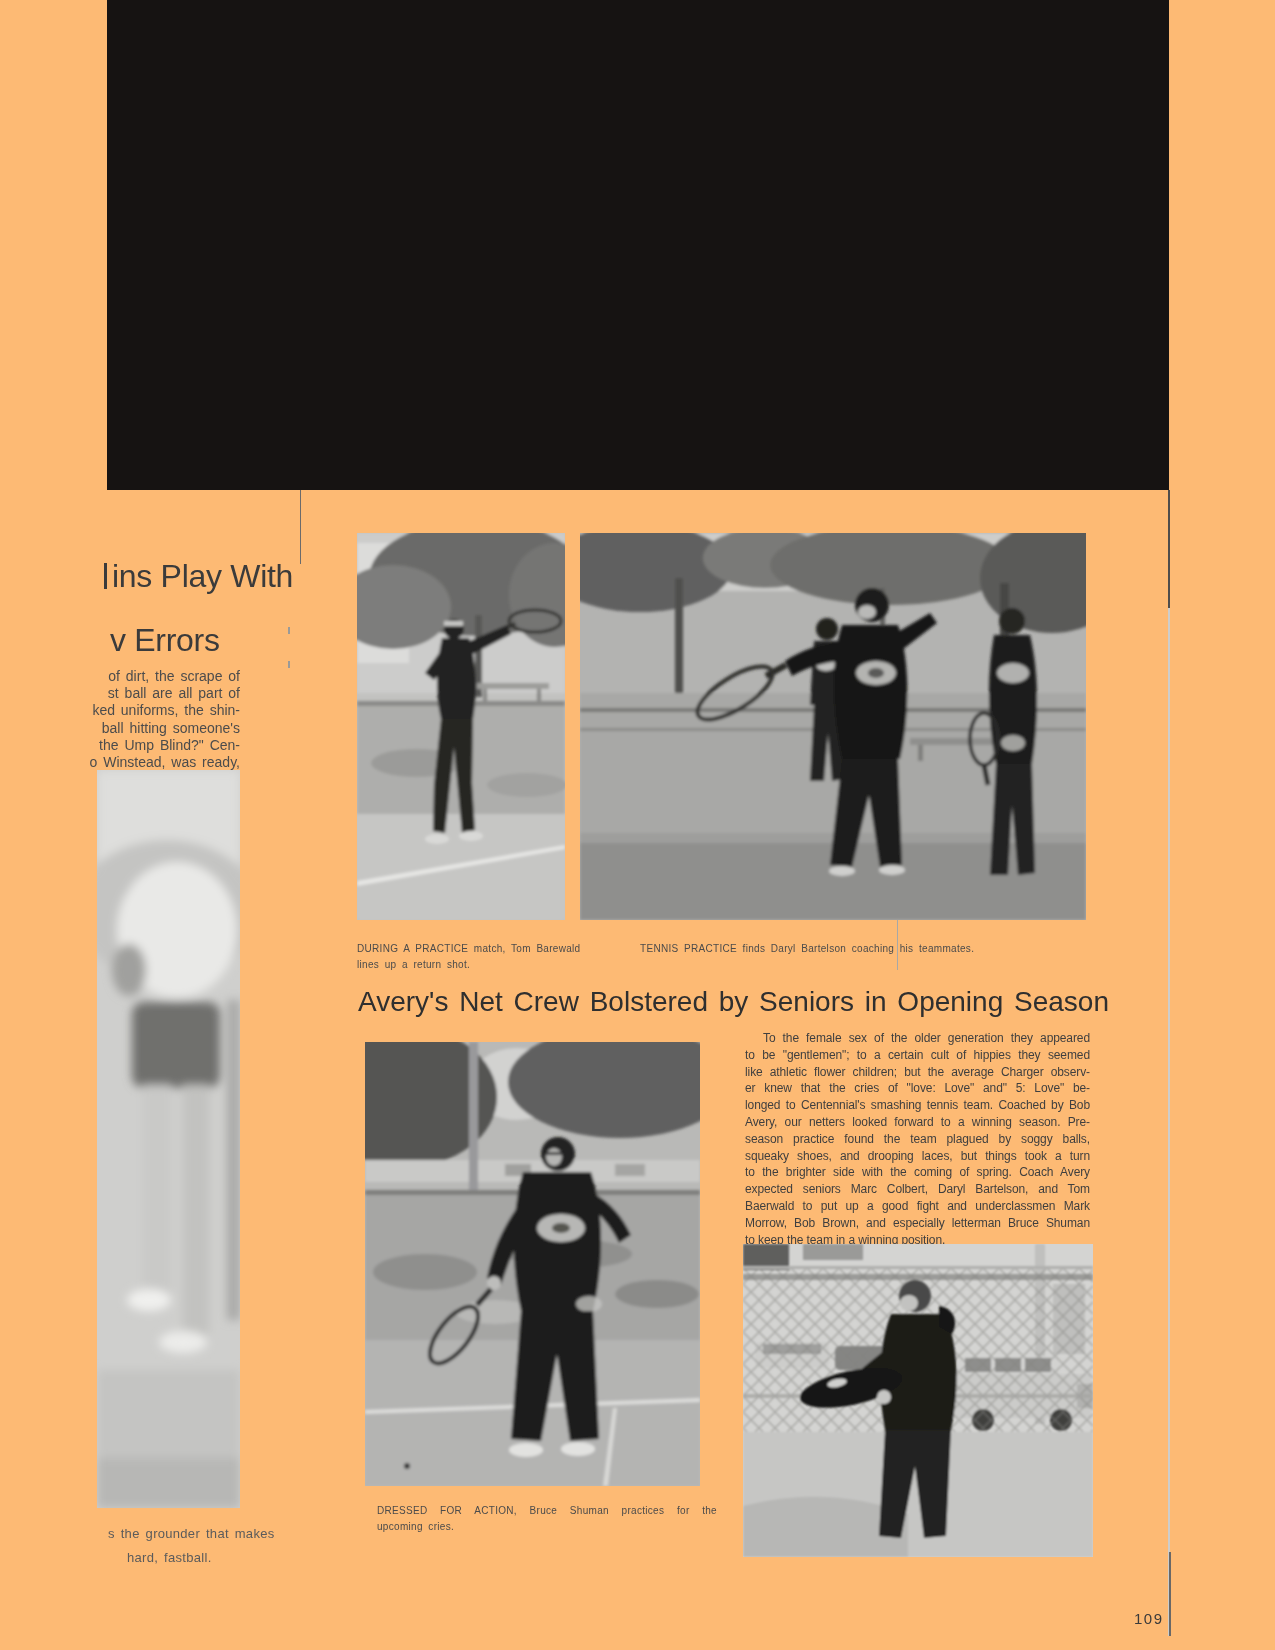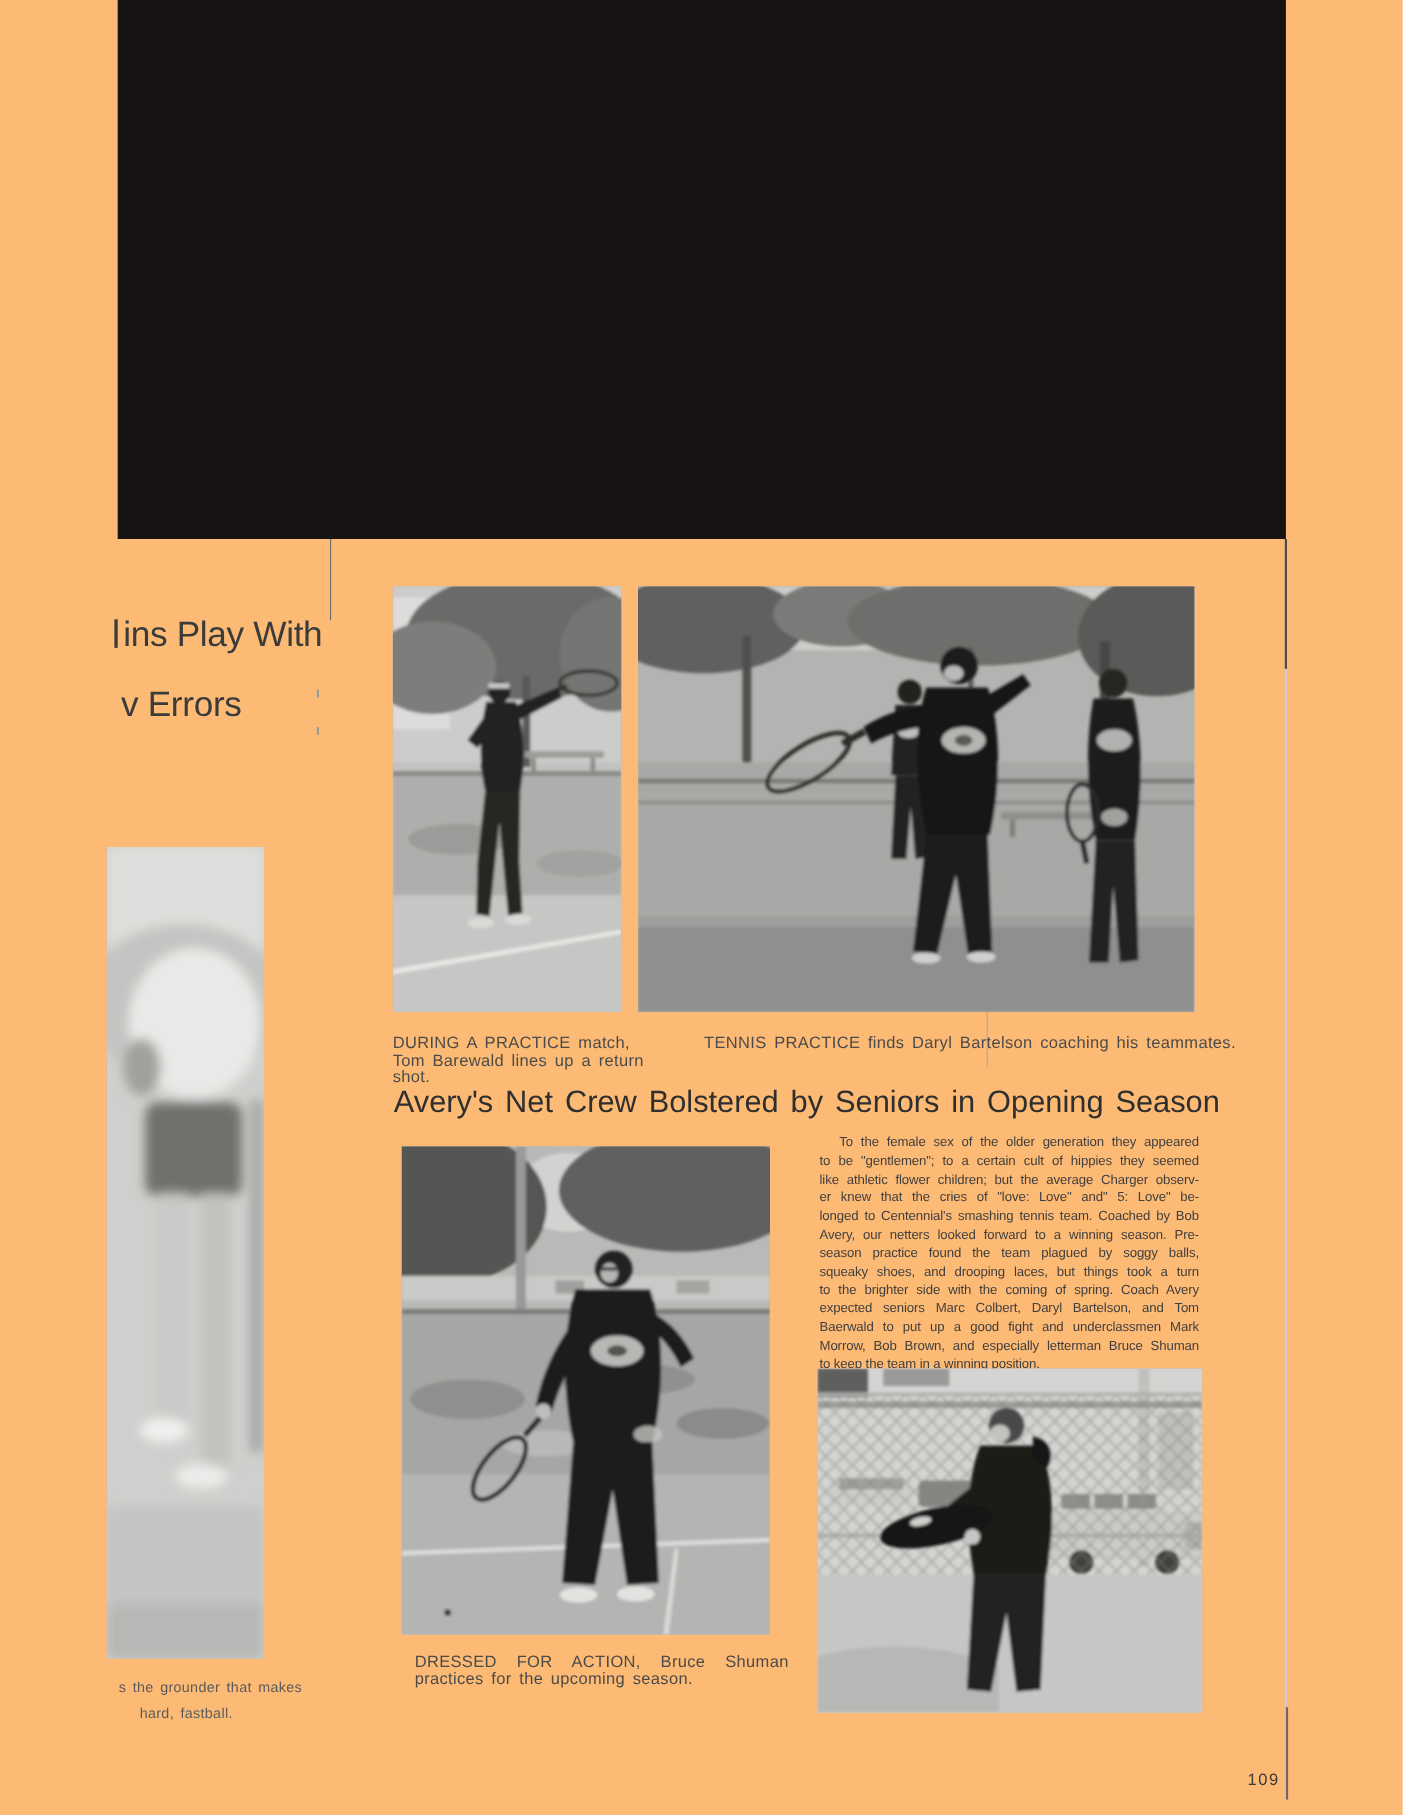--- a/index.html
+++ b/index.html
@@ -35,21 +35,21 @@
   
   .photo{overflow:hidden;background:#bdbdbd;}
   .photo svg{display:block;}
   .ph-strip{left:97px;top:770px;width:143px;height:738px;}
   .ph-1{left:357px;top:533px;width:208px;height:387px;}
   .ph-2{left:580px;top:533px;width:506px;height:387px;}
   .ph-3{left:365px;top:1042px;width:335px;height:444px;}
   .ph-4{left:743px;top:1244px;width:350px;height:313px;}
 
   
-  .cap{font-size:15px;line-height:15.5px;color:#4b4b4b;letter-spacing:0.3px;word-spacing:2.5px;}
+  .cap{font-size:10px;line-height:15.5px;color:#4b4b4b;letter-spacing:0.3px;word-spacing:2.5px;}
   .cap-tl{left:357px;top:941px;width:235px;}
   .cap-tr{left:640px;top:941px;width:420px;white-space:nowrap;}
   .cap-bm{left:377px;top:1503px;width:340px;text-align:justify;}
   .cap-br{left:748px;top:1570px;width:345px;text-align:justify;}
 
   
   .headline{left:358px;top:986px;width:740px;font-size:28px;color:#2f2f2f;white-space:nowrap;letter-spacing:0px;word-spacing:3px;font-weight:400;}
 
   
   .article{left:745px;top:1030px;width:345px;font-size:12px;line-height:16.8px;color:#3f3f3f;letter-spacing:-0.1px;}
@@ -70,20 +70,29 @@
   <div class="abs gutter-top"></div>
   <div class="abs gutter-bottom"></div>
   <div class="abs fold-line"></div>
   <div class="abs crease-line"></div>
   <div class="abs speck" style="left:288px;top:627px;"></div>
   <div class="abs speck" style="left:288px;top:661px;"></div>
 
   <div class="abs cut-bar"></div>
   <div class="abs left-headline lh1">ins Play With</div>
   <div class="abs left-headline lh2">v Errors</div>
+  <div class="abs left-body">
+    <div>of dirt, the scrape of</div>
+    <div>st ball are all part of</div>
+    <div>ked uniforms, the shin-</div>
+    <div>ball hitting someone's</div>
+    <div>the Ump Blind?" Cen-</div>
+    <div>o Winstead, was ready,</div>
+    <div>challenging season.</div>
+  </div>
   <div class="abs left-footer lf1">s the grounder that makes</div>
   <div class="abs left-footer lf2">hard, fastball.</div>
 
   <div class="abs photo ph-strip">
     <svg width="143" height="738" viewBox="0 0 143 738">
       <defs>
           <filter id="bs" x="-20%" y="-20%" width="140%" height="140%">
             <feGaussianBlur stdDeviation="5"></feGaussianBlur>
           </filter>
         </defs>
@@ -313,17 +322,17 @@
         <path d="M150,100 C130,115 112,130 99,143 L112,153 C127,139 145,124 163,112 Z" fill="#1b1b19"></path>
         <ellipse cx="108" cy="144" rx="52" ry="17" fill="#141412" transform="rotate(-12 108 144)"></ellipse>
         <ellipse cx="94" cy="139" rx="10" ry="4" fill="#d0d0ce" transform="rotate(-12 94 139)"></ellipse>
         <circle cx="141" cy="153" r="7" fill="#c6c6c4"></circle>
         <ellipse cx="172" cy="232" rx="12" ry="8" fill="#bdbdbb" opacity="0.5"></ellipse>
         <path d="M142,186 L136,292 L158,294 L172,222 L181,294 L203,292 L208,186 Z" fill="#202020"></path>
       </g>
     </svg>
   </div>
 
-  <div class="abs cap cap-bm">DRESSED FOR ACTION, Bruce Shuman practices for the upcoming season.</div>
+  <div class="abs cap cap-bm">DRESSED FOR ACTION, Bruce Shuman practices for the upcoming cries.</div>
 
   <div class="abs page-number">109</div>
 
 </div>
 
 </body></html>

